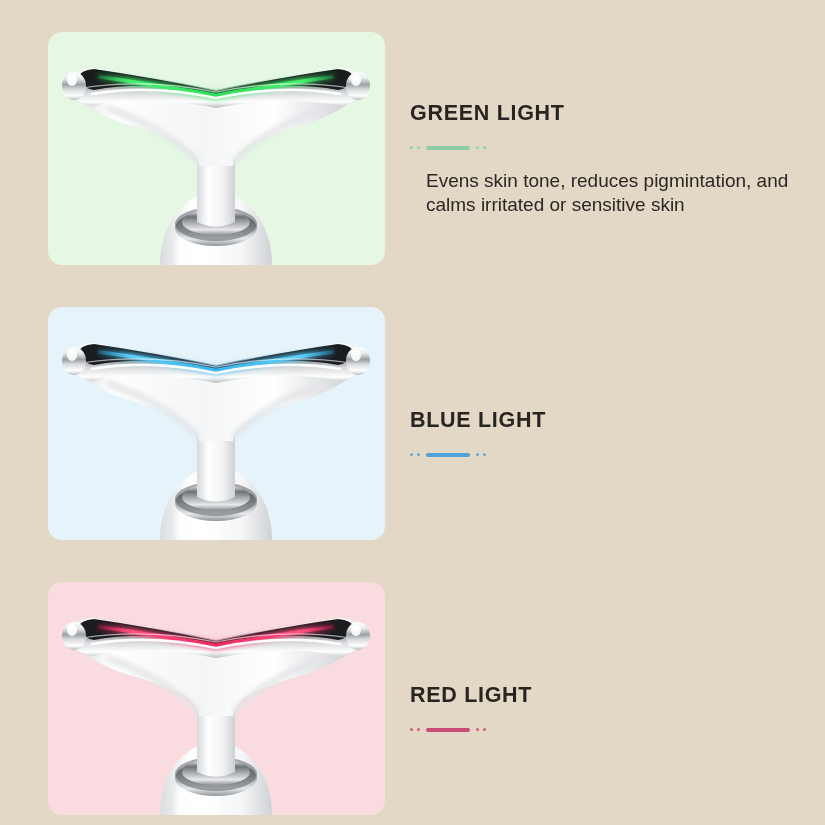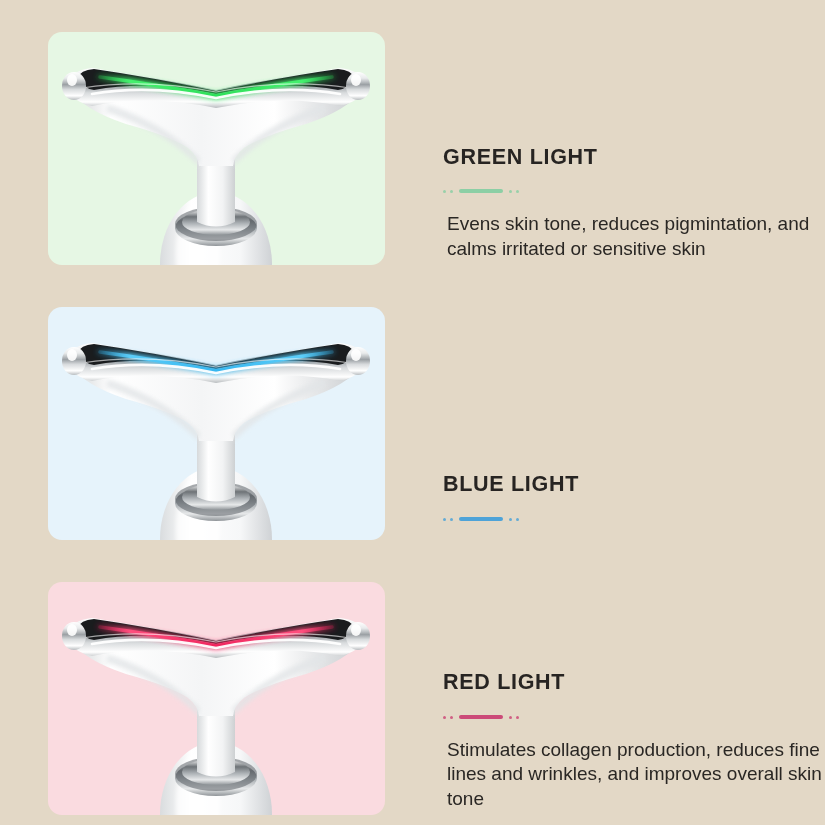--- a/index.html
+++ b/index.html
@@ -18,22 +18,21 @@
     width: 825px;
     height: 825px;
     background: #e3d8c6;
   }
   .row {
     position: absolute;
     left: 0;
     width: 825px;
     display: flex;
     flex-direction: row;
-    align-items: flex-end;
-    gap: 33px;
+    align-items: center;
   }
   .row-1 { top: 32px; }
   .row-2 { top: 307px; }
   .row-3 { top: 582px; }
 
   .card {
     position: relative;
     margin-left: 48px;
     width: 337px;
     height: 233px;
@@ -88,21 +87,21 @@
     height: 4px;
     border-radius: 2px;
     margin-right: 6px;
     margin-left: 2px;
   }
   .dot-trail { margin-left: 0px; }
   .desc {
     font-size: 19px;
     line-height: 1.28;
     color: #2a2724;
-    margin: 4px;
+    margin: 16px;
     max-width: 385px;
   }
 </style>
 </head>
 <body>
 
 <div class="page">
 
   <div class="row row-1">
     <div class="card card-green">
@@ -398,17 +397,16 @@
 
     <div class="text-col">
       <h2 class="heading">RED LIGHT</h2>
       <div class="divider">
         <span class="dot" style="background:#cc4a78"></span>
         <span class="dot" style="background:#cc4a78"></span>
         <span class="bar" style="background:#cc4a78"></span>
         <span class="dot dot-trail" style="background:#cc4a78"></span>
         <span class="dot" style="background:#cc4a78"></span>
       </div>
-      <p class="desc">Stimulates collagen production, reduces fine lines and wrinkles, and improves overall skin tone</p>
     </div>
   </div>
 
 </div>
 
 </body></html>

